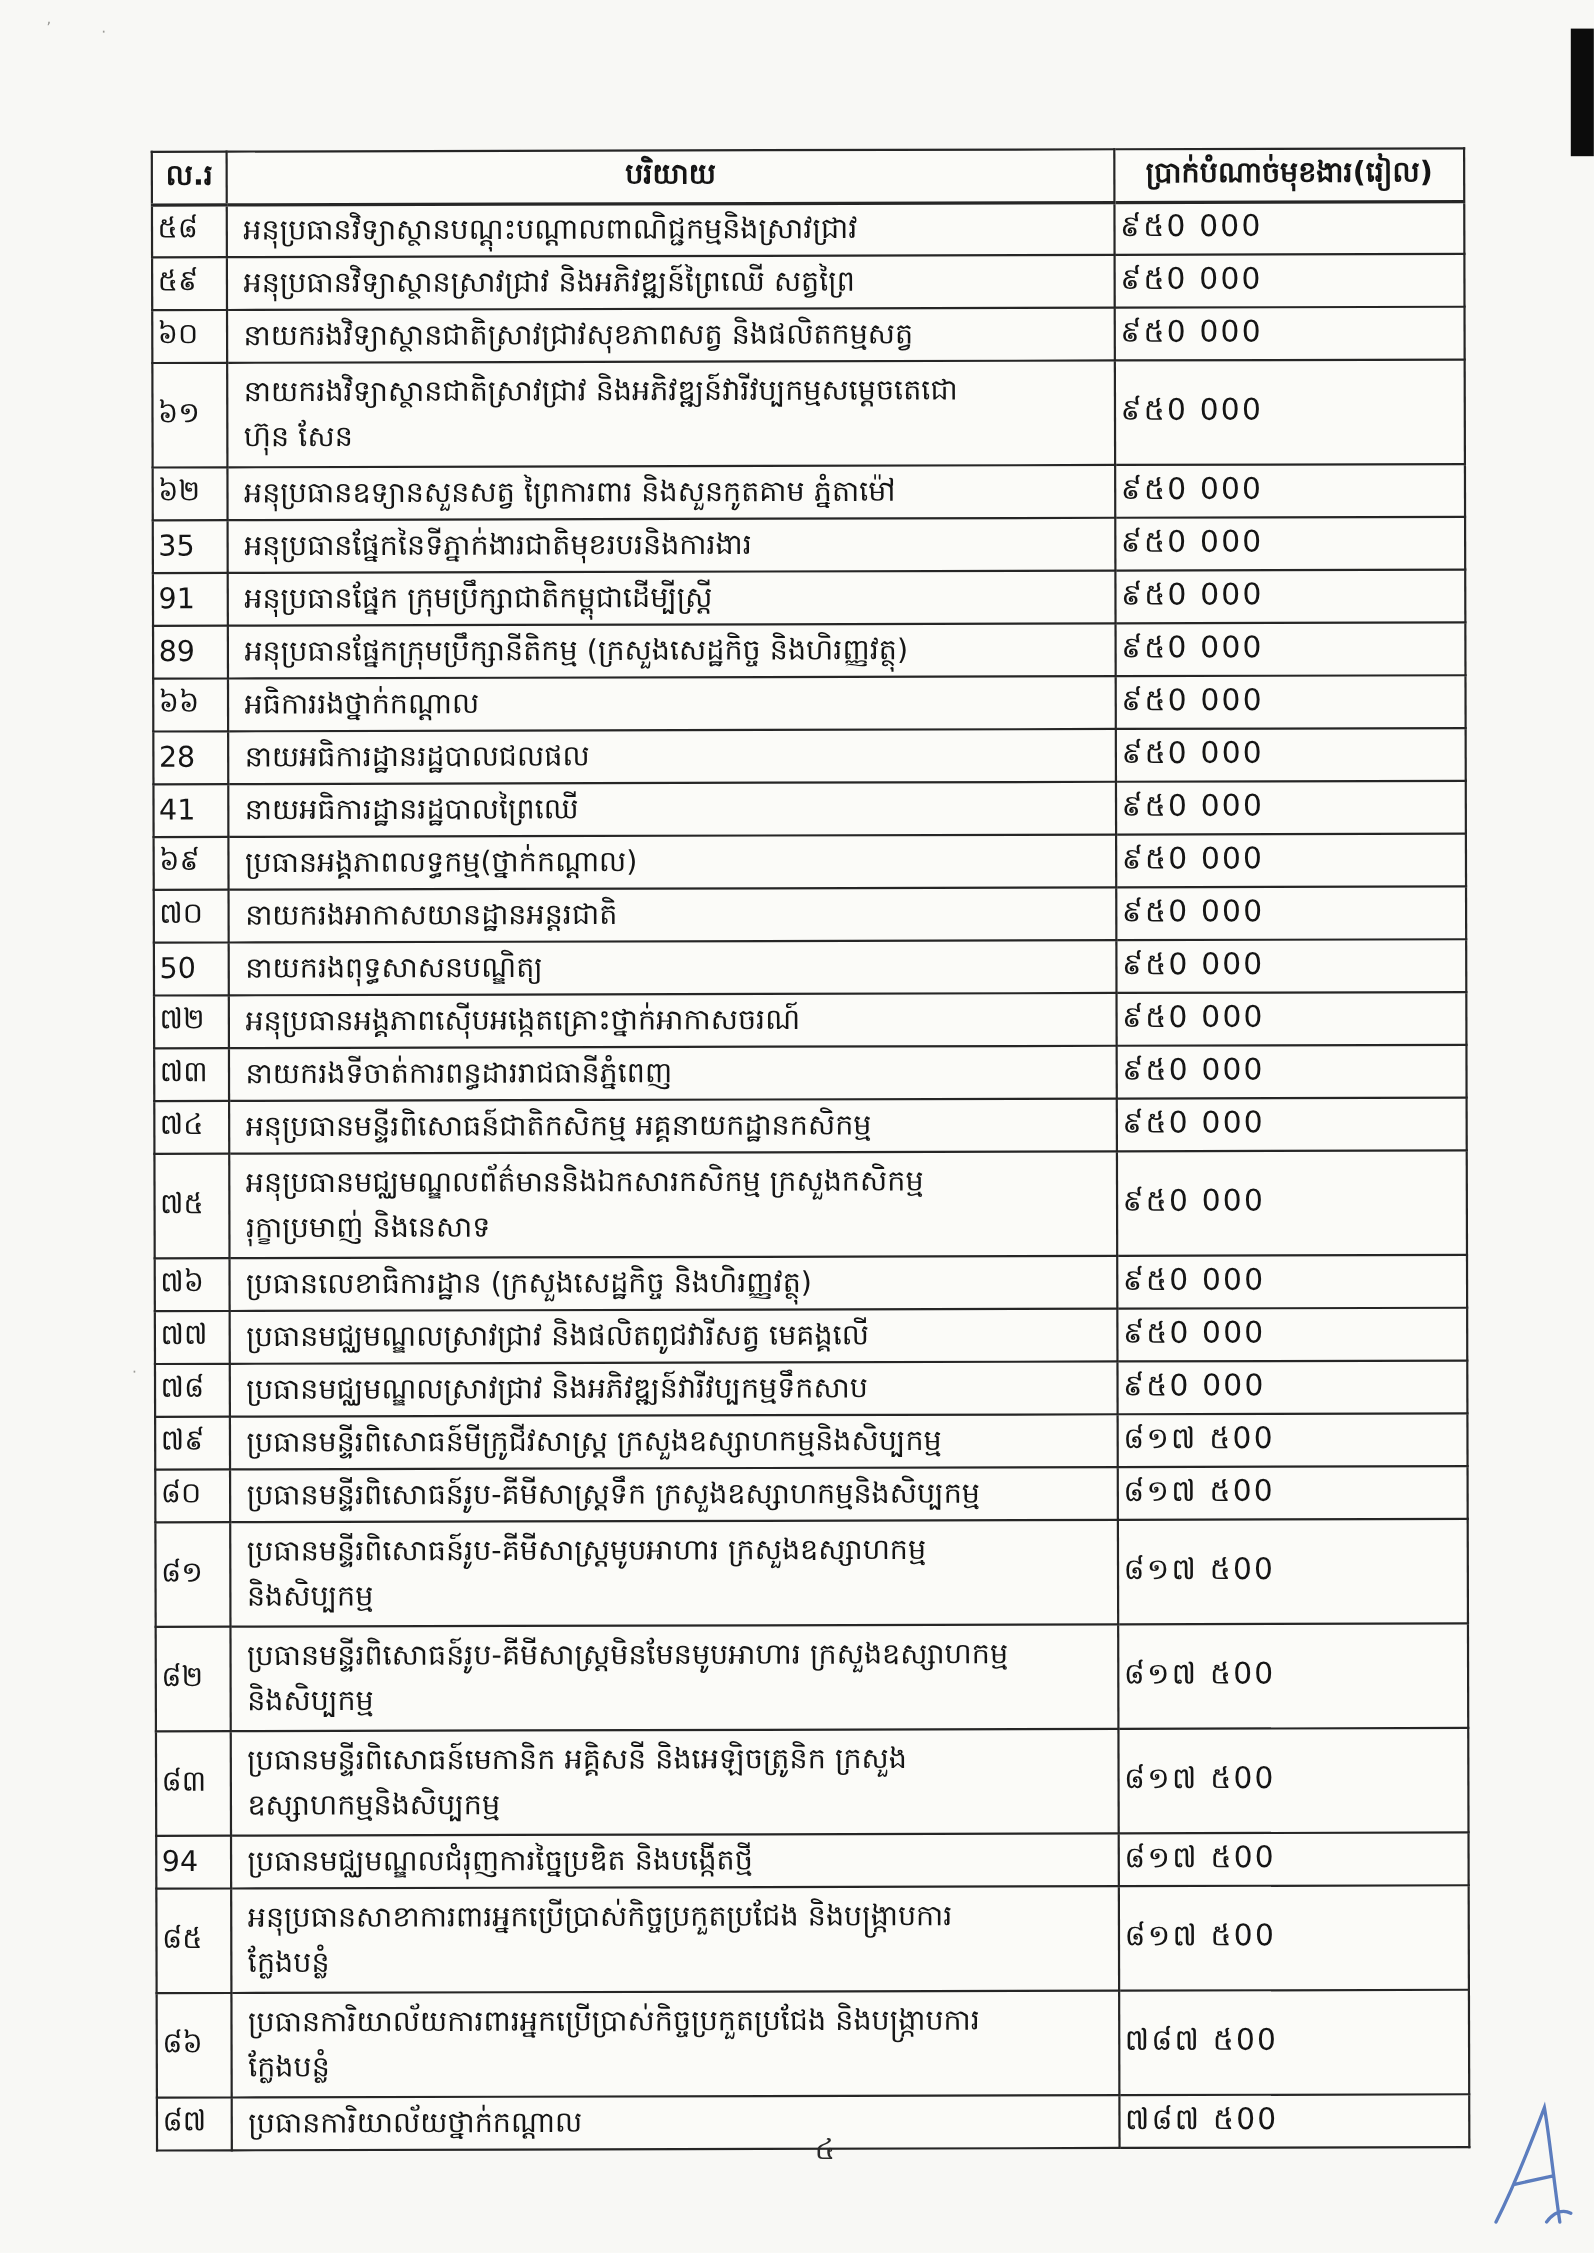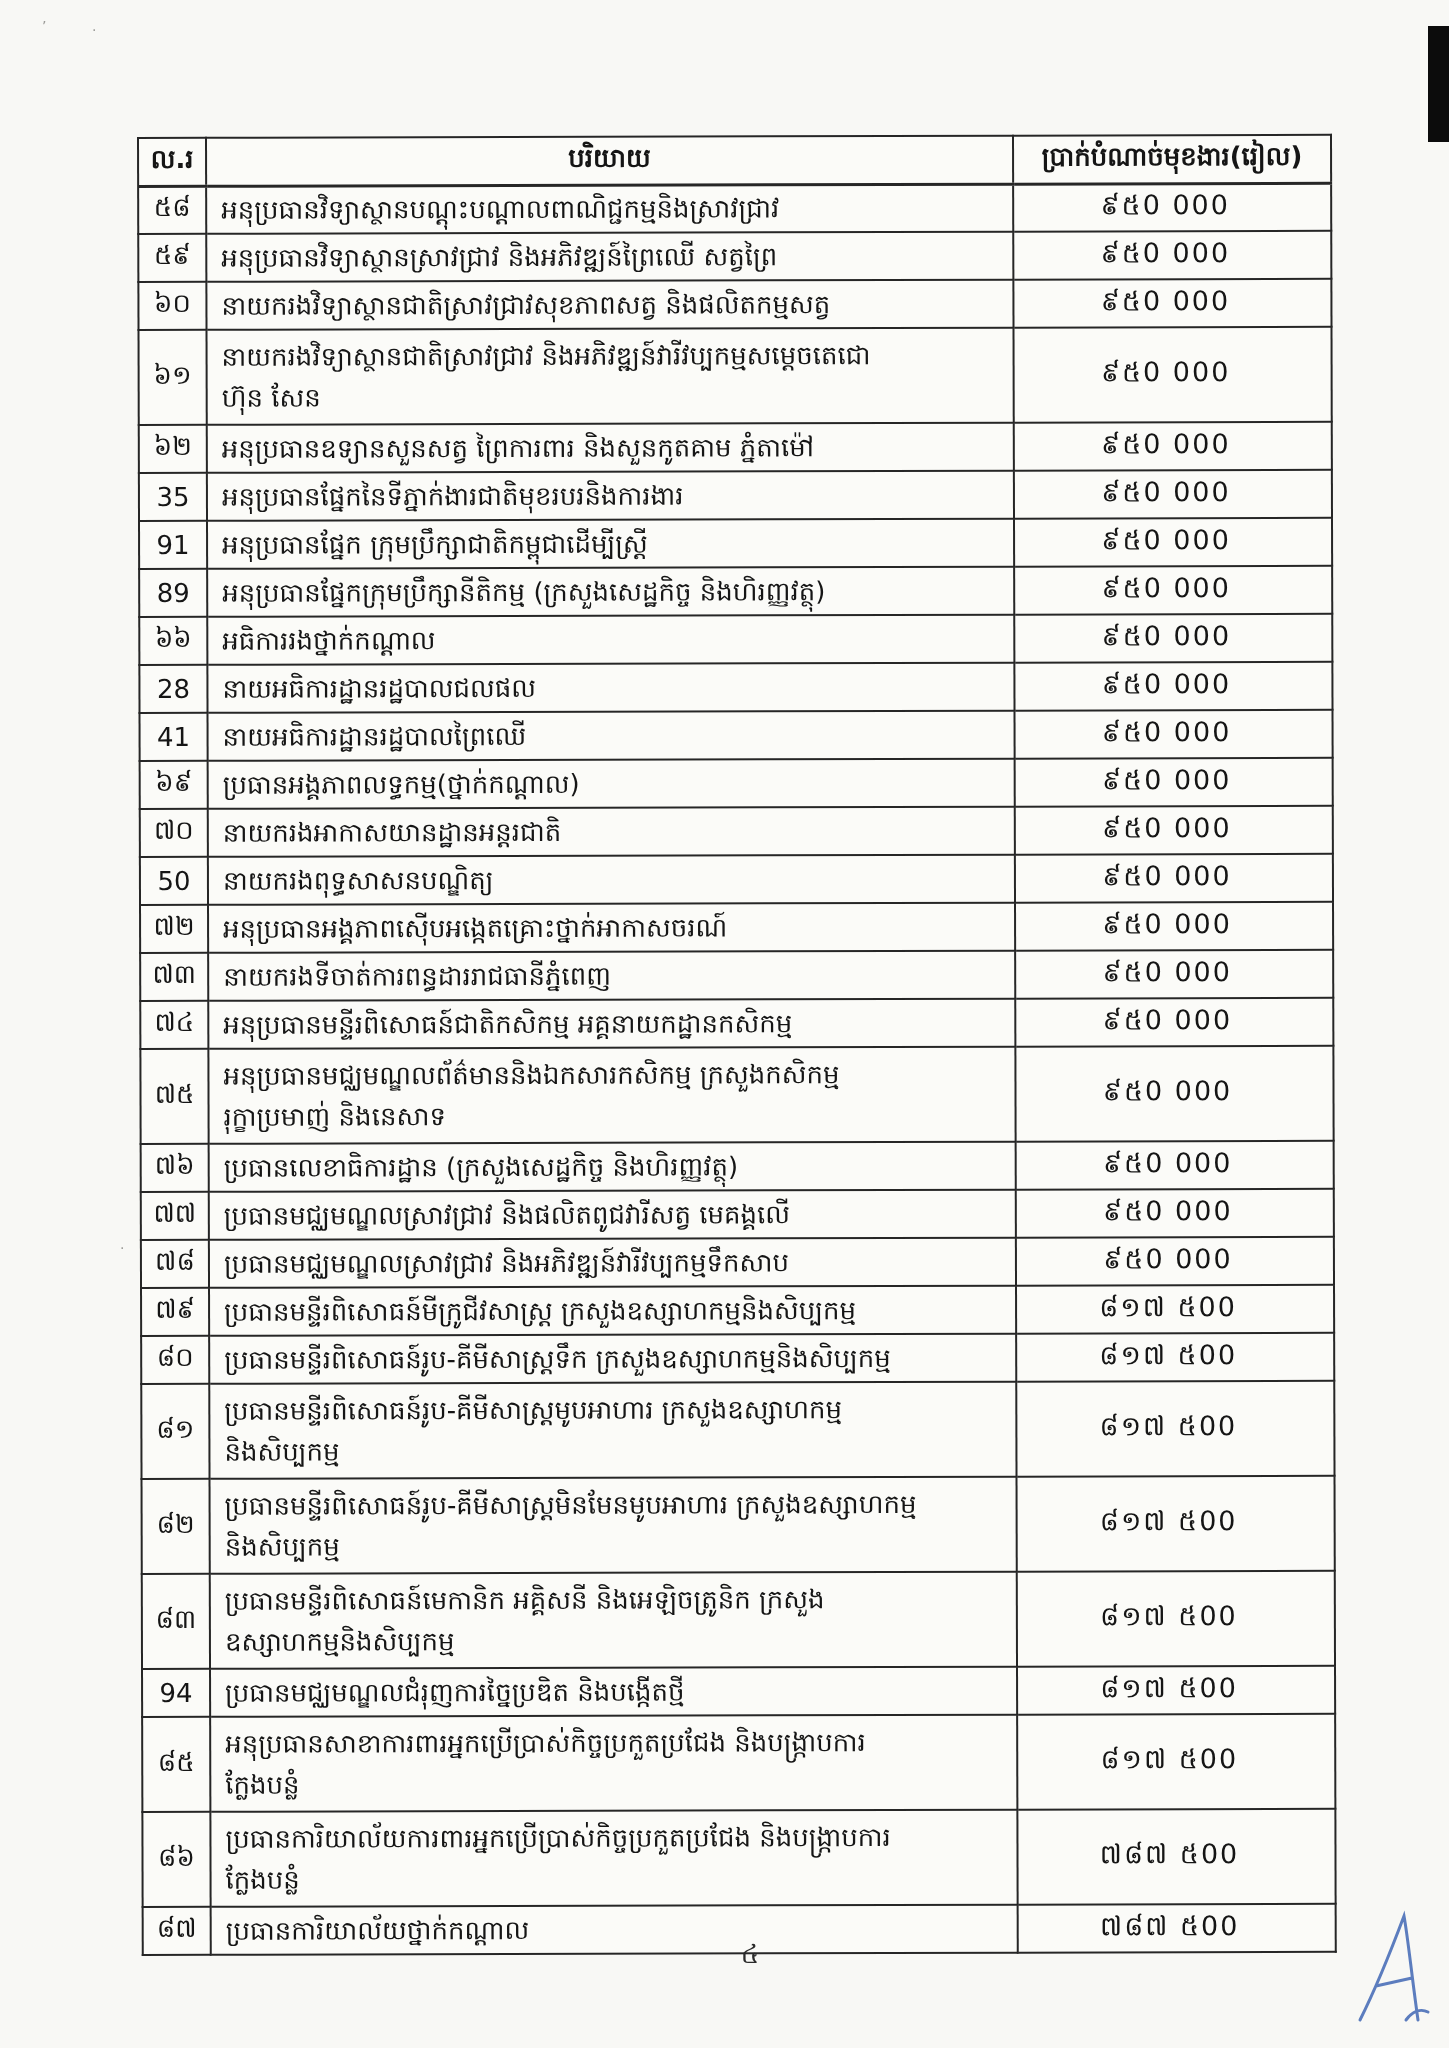--- a/index.html
+++ b/index.html
@@ -54,33 +54,33 @@
     text-align: center;
     font-size: 26px;
     border-bottom-width: 3px;
   }
   col.col-no     { width: 68px; }
   col.col-desc   { width: 807px; }
   col.col-amount { width: 318px; }
   tbody tr       { height: 48px; }
   tbody tr.tall  { height: 95px; }
   td.cell-no {
-    text-align: center;
+    text-align: left;
     font-size: 26px;
     padding: 0 4px;
   }
   td.cell-desc {
     text-align: left;
     font-size: 26px;
     line-height: 1.55;
     padding: 2px 10px 2px 14px;
     white-space: pre-line;
   }
   td.cell-amount {
-    text-align: center;
+    text-align: left;
     font-size: 27px;
     letter-spacing: 2px;
     padding: 0 18px 0 4px;
   }
   .page-number {
     position: absolute;
     left: 720px;
     top: 1938px;
     width: 60px;
     text-align: center;

